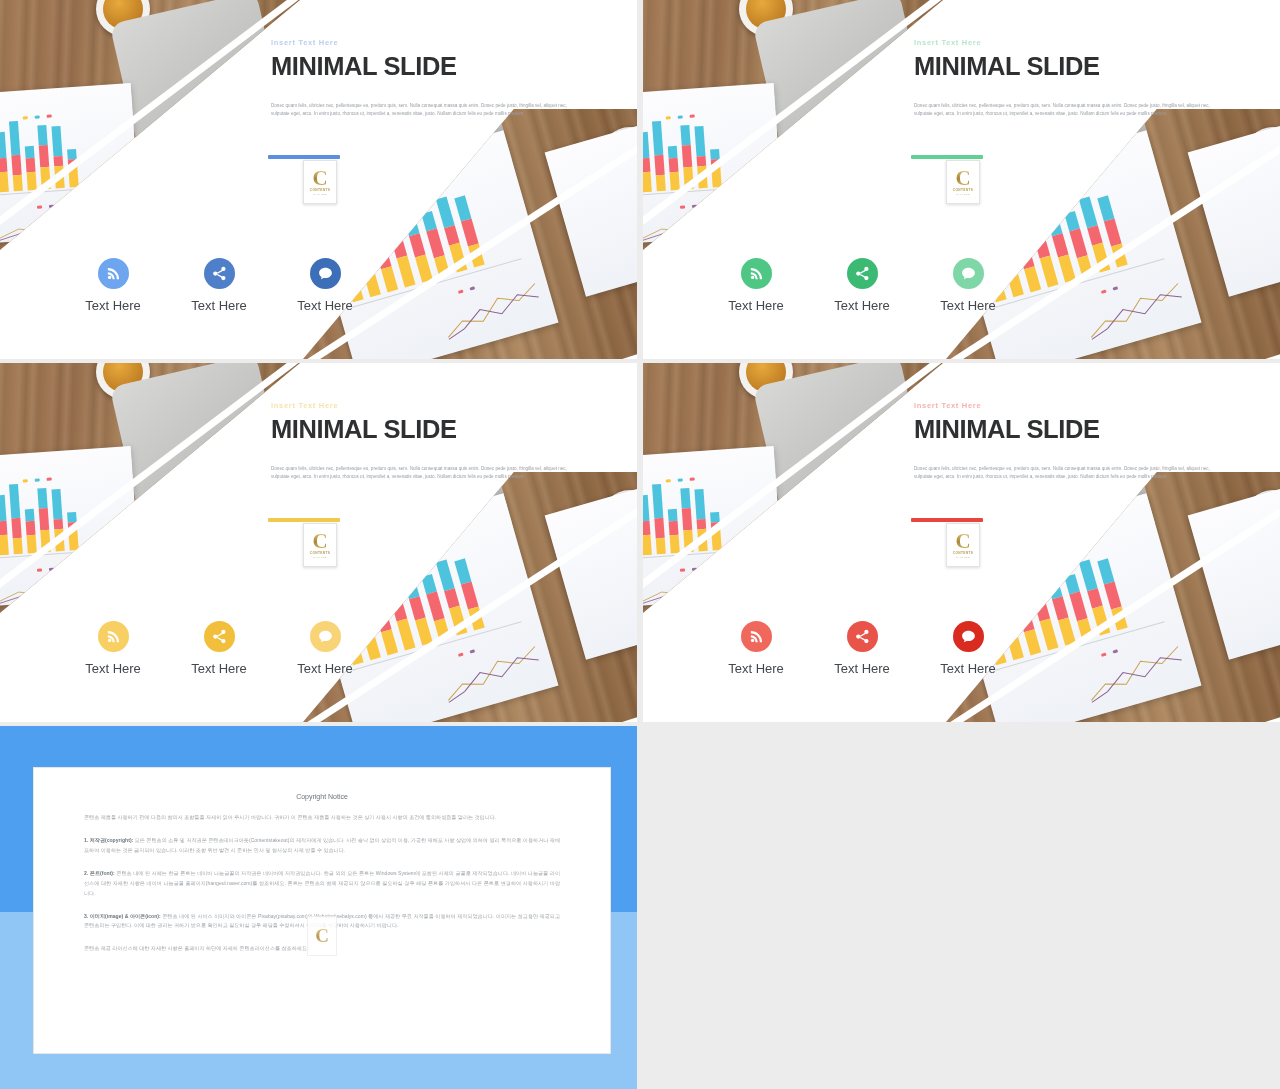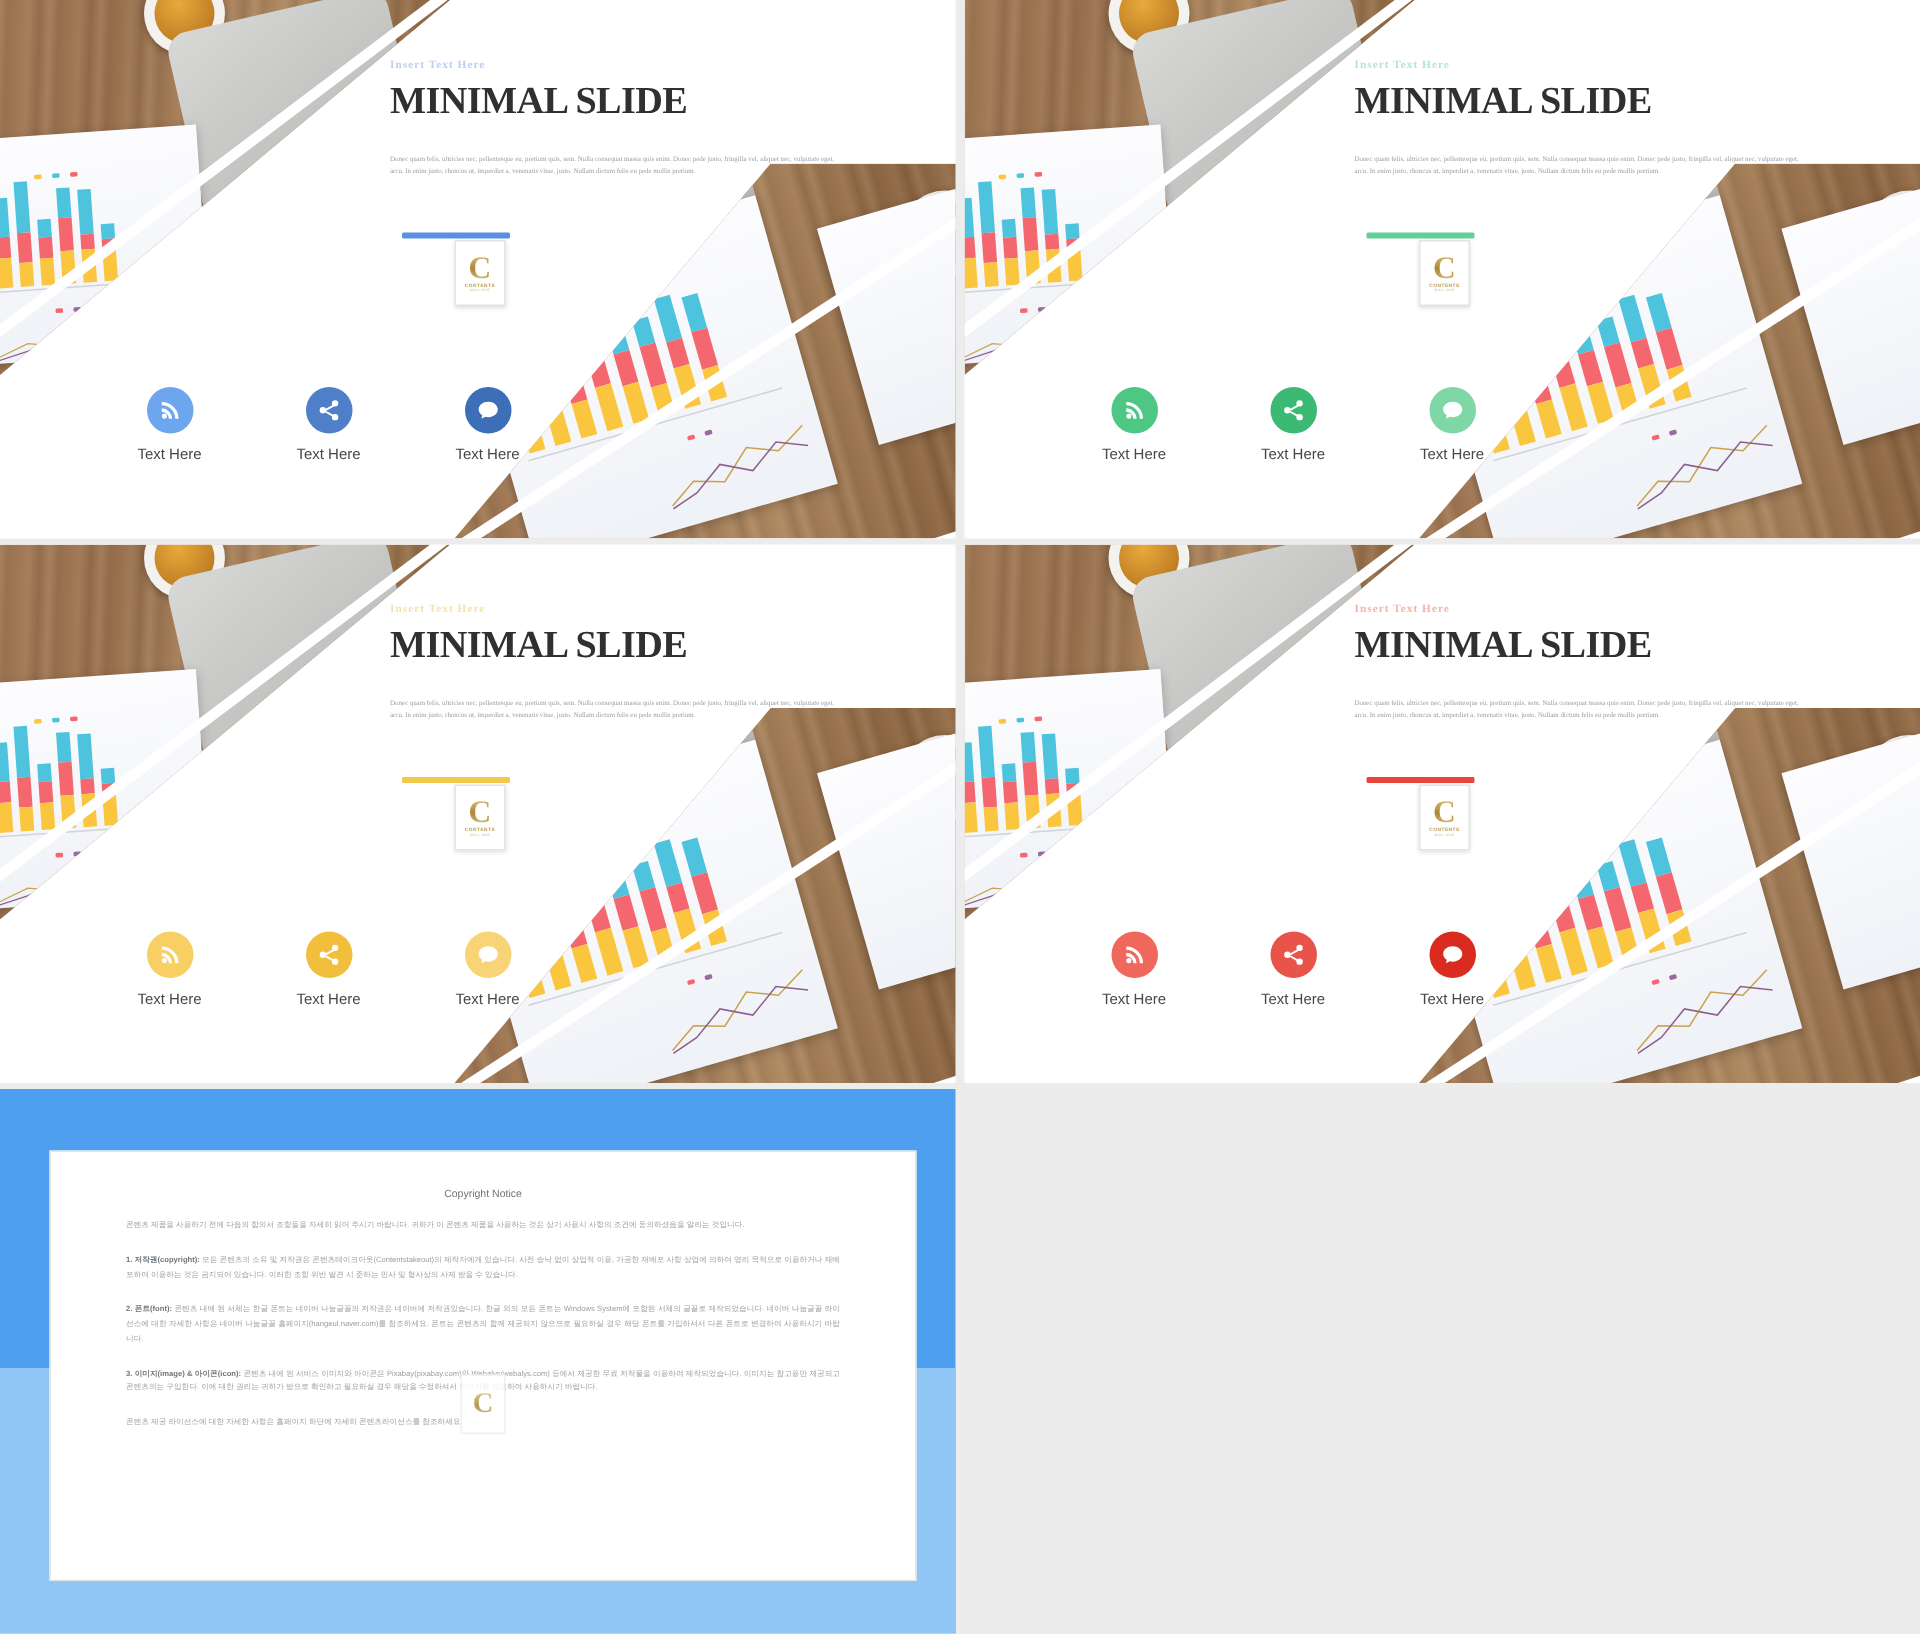--- a/index.html
+++ b/index.html
@@ -104,21 +104,21 @@
 
   
   .slash {
     position: absolute;
     background: #ffffff;
     transform-origin: center;
     pointer-events: none;
   }
 
   
-  .txtcol { position: absolute; left: 260px; top: 38px; width: 310px; z-index: 6; font-family: Liberation Serif, serif; }
+  .txtcol { position: absolute; left: 271px; top: 38px; width: 310px; z-index: 6; }
   .kicker {
     font-size: 7.5px; letter-spacing: .7px; font-weight: 600;
     margin-bottom: 7px; opacity: .85;
   }
   .headline {
     font-size: 25.5px; font-weight: 700; letter-spacing: -.4px;
     color: #2f3031; line-height: 1;
   }
   .bodytext {
     margin-top: 22px;
@@ -153,21 +153,21 @@
     position: absolute; left: 82px; top: 258px;
     display: flex; gap: 44px; z-index: 8;
   }
   .iconitem { width: 62px; text-align: center; }
   .circ {
     width: 31px; height: 31px; border-radius: 50%;
     margin: 0 auto 9px;
     display: flex; align-items: center; justify-content: center;
   }
   .circ svg { width: 17px; height: 17px; fill: #fff; }
-  .iconlabel { font-size: 10px; color: #43484d; }
+  .iconlabel { font-size: 13px; color: #43484d; }
 
   
   .copypanel {
     position: absolute; left: 0; top: 726px;
     width: 637px; height: 363px;
     background: #4e9ff0;
   }
   .copypanel .halfwash {
     position: absolute; left: 0; bottom: 0; width: 100%; height: 177px;
     background: #8fc6f5;

